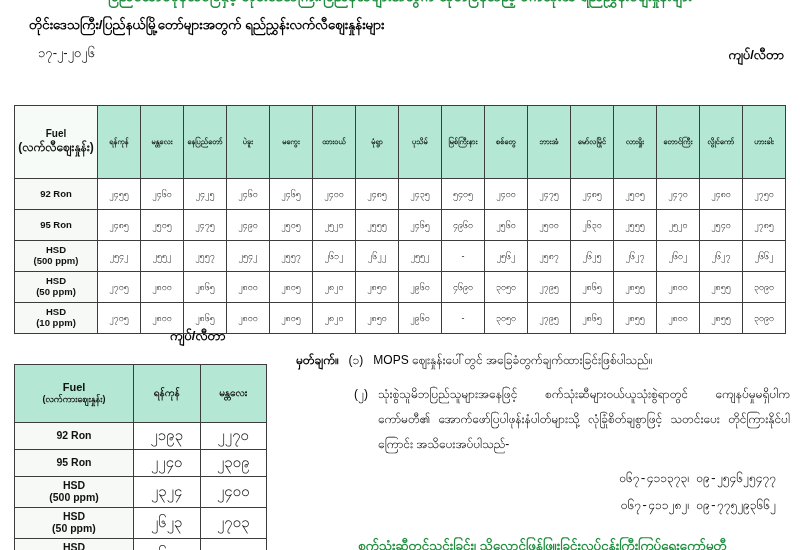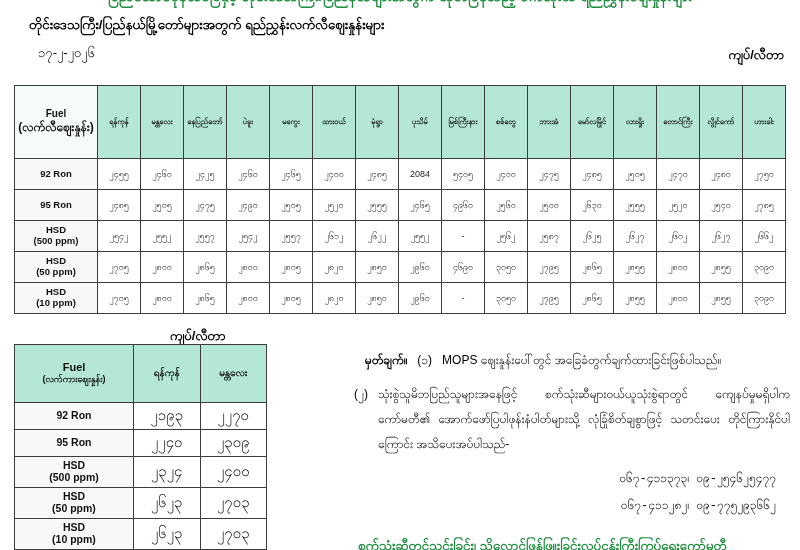--- a/index.html
+++ b/index.html
@@ -12,21 +12,21 @@
     position:absolute; top:-14px; left:0; width:100%; text-align:center;
     color:#1f8e3d; font-weight:bold; font-size:15px; white-space:nowrap; overflow:hidden;
   }
   .subtitle{
     position:absolute; top:16px; left:0; width:100%; text-align:left;
     font-weight:bold; font-size:13.5px; color:#000;margin-left:29px;
   }
   .date{ position:absolute; top:44px; left:38px; font-size:13px; color:#000; }
   .unit-top{ position:absolute; top:46px; right:16px; font-size:13px; font-weight:bold; color:#000; }
 
-  table{ border-collapse:collapse; table-layout:fixed; }
+  table{ border-collapse:collapse; table-layout:fixed;margin-top:20px; }
   th,td{ border:1px solid #3c3c3c; overflow:hidden; text-align:center; vertical-align:middle; padding:0 1px; }
 
   
   .big{ position:absolute; left:14px; top:85px; width:772px; }
   .big th.corner{ width:80px; background:#f6fbf8; font-size:10px; font-weight:bold; }
   .big th.corner .sub{ font-weight:bold; font-size:12px; }
   .big thead tr{ height:73px; }
   .big thead th.city{ background:#b4e8d5; font-size:7.5px; font-weight:bold; line-height:1.25; }
   .big tbody tr{ height:31px; }
   .big tbody th.rowlabel{ background:#f7f9f6; font-size:9.5px; font-weight:bold; line-height:1.15; }
@@ -41,21 +41,21 @@
   .small th.corner .sub{ font-size:9px; }
   .small thead tr{ height:58px; }
   .small thead th.city{ background:#b4e8d5; font-size:10px; font-weight:bold; }
   .small tbody tr{ height:27px; }
   .small tbody tr.tall{ height:31px; }
   .small tbody th.rowlabel{ background:#f7f9f6; font-size:10.5px; font-weight:bold; line-height:1.1; }
   .small tbody td{ font-size:15px; color:#222; }
 
   
   .notes{ position:absolute; left:296px; top:352px; width:494px; font-size:12px; color:#000; }
-  .note1{ display:flex; gap:10px; align-items:flex-start;justify-content:center; }
+  .note1{ display:flex; gap:10px; align-items:flex-start; }
   .note-label{ font-weight:bold; white-space:nowrap; }
   .note-num{ white-space:nowrap; }
   .note2{ display:flex; gap:10px; margin-top:12px; padding-left:58px; line-height:2.1; text-align:justify; }
   .phones{ margin-top:8px; padding-right:14px; text-align:right; line-height:2.3; font-size:12px;font-family:Liberation Mono, monospace; }
 
   .footer{
     position:absolute; bottom:-7px; left:285px; width:515px; text-align:center;
     color:#1f8e3d; font-weight:bold; font-size:13.5px; white-space:nowrap; overflow:hidden;
   }
 </style>
@@ -99,21 +99,21 @@
           <th class="rowlabel">
             <div>92 Ron</div>
           </th>
           <td>၂၄၅၅</td>
           <td>၂၄၆၀</td>
           <td>၂၄၂၅</td>
           <td>၂၄၆၀</td>
           <td>၂၄၆၅</td>
           <td>၂၄၀၀</td>
           <td>၂၄၈၅</td>
-          <td>2084</td>
+          <td>၂၄၃၅</td>
           <td>၅၄၀၅</td>
           <td>၂၄၀၀</td>
           <td>၂၄၇၅</td>
           <td>၂၄၈၅</td>
           <td>၂၅၀၅</td>
           <td>၂၄၇၀</td>
           <td>၂၄၈၀</td>
           <td>၂၇၅၀</td>
         </tr>
         <tr>

